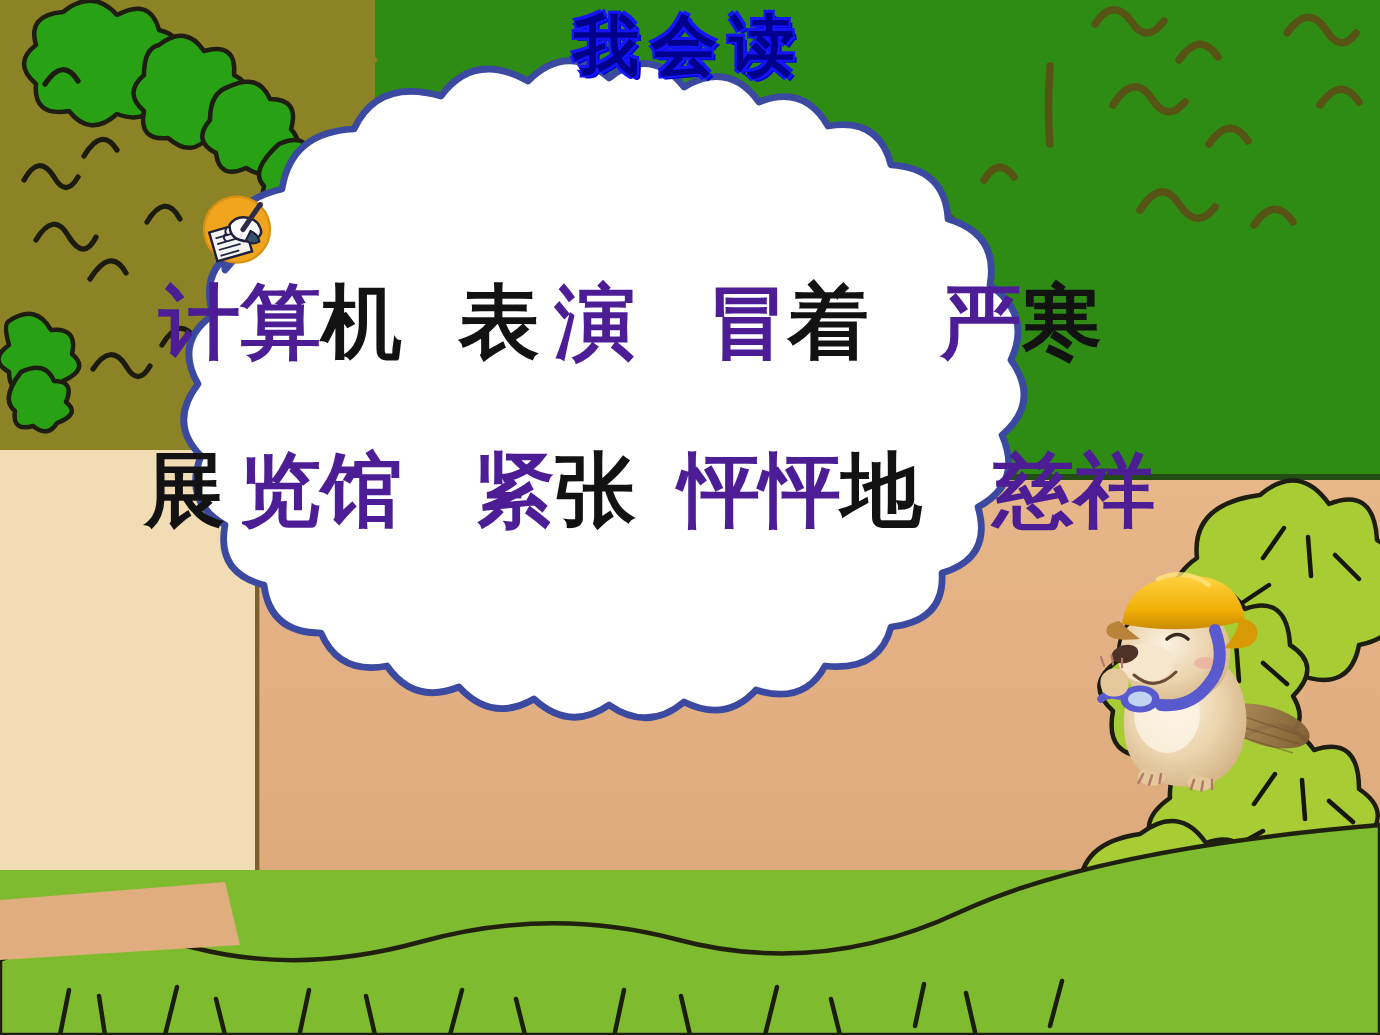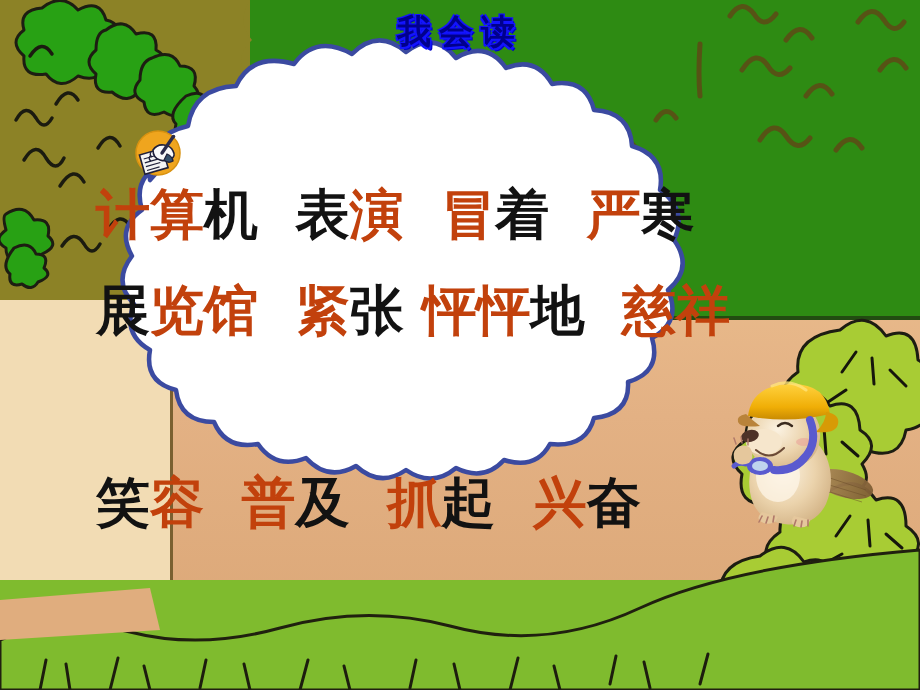--- a/index.html
+++ b/index.html
@@ -35,21 +35,21 @@
   }
   .bg-orange-strip{
     position:absolute;left:60px;top:0;width:80px;height:60px;background:#F3A03A;
   }
 
   svg.bgsvg{position:absolute;left:0;top:0;width:920px;height:690px;}
 
   
   .title{
     position:absolute;left:0;top:4px;width:920px;text-align:center;
-    font-size:34px;line-height:54px;font-weight:700;
+    font-size:44px;line-height:54px;font-weight:700;
     color:#00008C;letter-spacing:8px;
     text-shadow:
       -1.5px -1.5px 0 #1414FF,
        1.5px -1.5px 0 #1414FF,
       -1.5px  1.5px 0 #1414FF,
        1.5px  1.5px 0 #1414FF,
        2.5px  2.5px 0 #0000C8;
     font-family:"DejaVu Sans","Liberation Sans",sans-serif;
   }
 
@@ -60,26 +60,26 @@
 
   
   .rows{position:absolute;left:0;top:0;width:920px;height:690px;}
   .row{
     position:absolute;left:96px;width:790px;
     font-size:54px;line-height:58px;font-weight:700;
     white-space:pre;
     font-family:"DejaVu Sans","Liberation Sans",sans-serif;
   }
   .row .seg{display:inline;}
-  .r{color:#c2410c;}
+  .r{color:#4c1d95;margin-left:10px;}
   .k{color:#121212;}
   .gap{display:inline-block;}
 
   #row0{top:186px;}
-  #row1{top:282px;}
+  #row1{top:298px;}
   #row2{top:378px;}
   #row3{top:474px;}
   #row4{top:562px;}
 
   
   .beaver{position:absolute;left:726px;top:380px;width:170px;height:160px;}
 </style>
 </head>
 <body>
 
@@ -231,21 +231,20 @@
 
     <line x1="29" y1="25" x2="40" y2="9" stroke="#2B2B4A" stroke-width="3.4" stroke-linecap="round"></line>
     <circle cx="40.5" cy="8.5" r="1.8" fill="#2B2B4A"></circle>
 
     <path d="M34,26 q5,2 6,7 q-5,3 -9,-1 Z" fill="#35506B" stroke="#20203A" stroke-width="1.3"></path>
   </svg>
 
   <div class="rows">
     <div class="row" id="row0"><span class="seg r">计算</span><span class="seg k">机</span><span class="seg gap">  </span><span class="seg k">表</span><span class="seg r">演</span><span class="seg gap">  </span><span class="seg r">冒</span><span class="seg k">着</span><span class="seg gap">  </span><span class="seg r">严</span><span class="seg k">寒</span></div>
     <div class="row" id="row1"><span class="seg k">展</span><span class="seg r">览馆</span><span class="seg gap">  </span><span class="seg r">紧</span><span class="seg k">张</span><span class="seg gap"> </span><span class="seg r">怦怦</span><span class="seg k">地</span><span class="seg gap">  </span><span class="seg r">慈祥</span></div>
-    <div class="row" id="row3"><span class="seg k">笑</span><span class="seg r">容</span><span class="seg gap">  </span><span class="seg r">普</span><span class="seg k">及</span><span class="seg gap">  </span><span class="seg r">抓</span><span class="seg k">起</span><span class="seg gap">  </span><span class="seg r">兴</span><span class="seg k">奋</span></div>
   </div>
 
   <svg class="beaver" viewBox="0 0 170 160">
 
     <ellipse cx="118" cy="104" rx="30" ry="13" transform="rotate(16 118 104)" fill="url(#tailGrad)" opacity=".95"></ellipse>
     <g stroke="#6b4d2a" stroke-width="1" opacity=".5">
       <line x1="98" y1="96" x2="140" y2="110"></line>
       <line x1="100" y1="104" x2="140" y2="116"></line>
       <line x1="104" y1="112" x2="136" y2="122"></line>
     </g>

